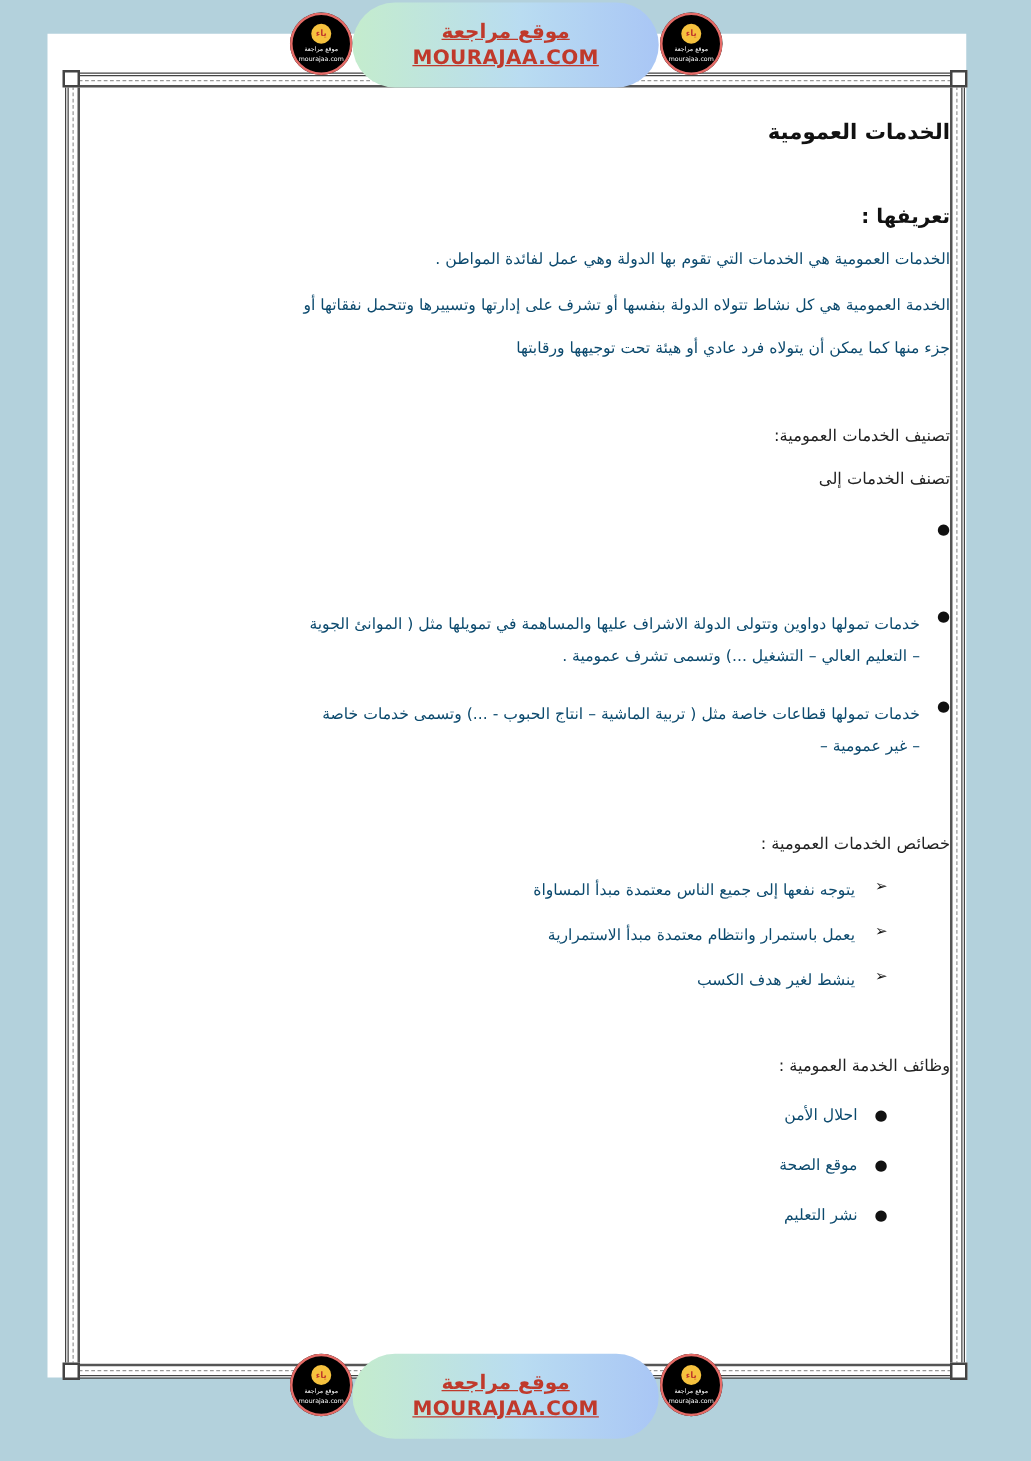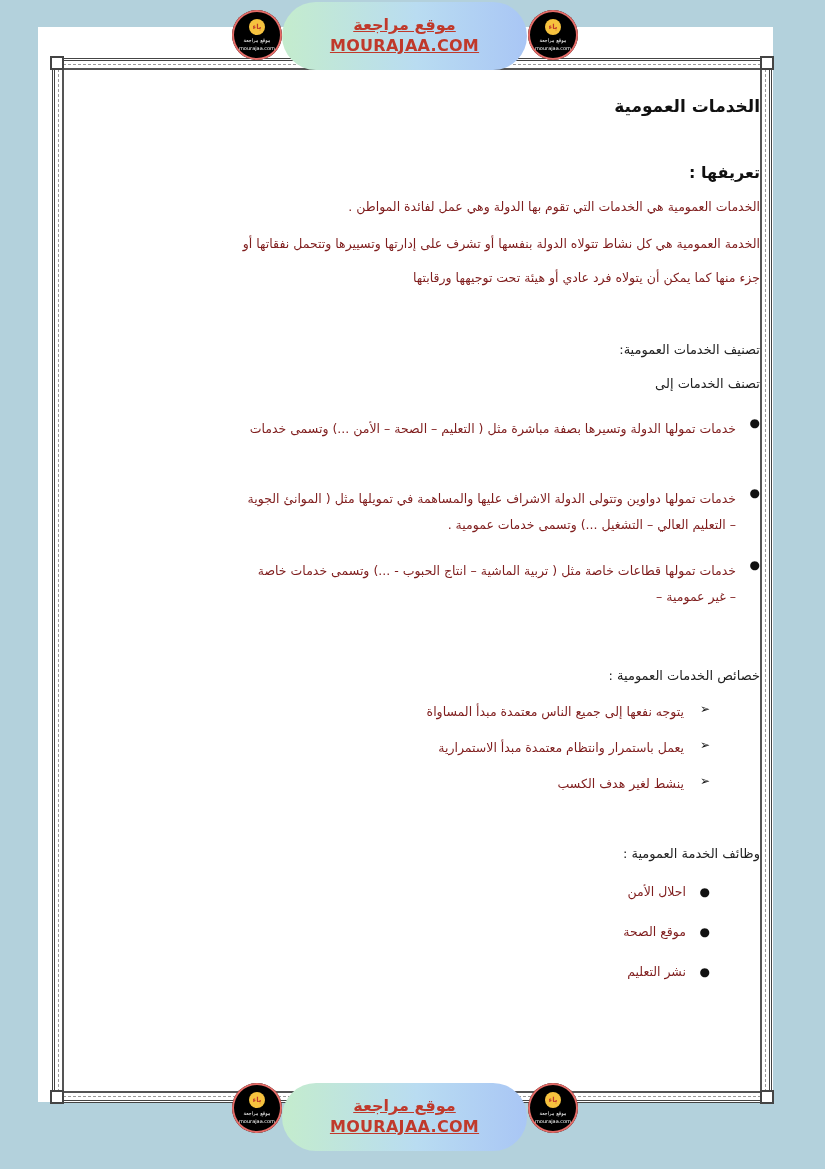--- a/index.html
+++ b/index.html
@@ -38,21 +38,21 @@
       position:absolute; width:50px; height:50px; border-radius:50%;
       background:#000000; display:flex; flex-direction:column; align-items:center; justify-content:center;
       box-shadow:0 0 0 2px #e46b67 inset;
     }
     .logo-dot { width:16px; height:16px; border-radius:50%; background:#f6c23e; color:#c0392b; font-size:7px; font-weight:bold; display:flex; align-items:center; justify-content:center; }
     .logo-text { color:#fff; font-size:5px; line-height:6px; margin-top:2px; text-align:center; }
 
     .doc { position:absolute; left:70px; width:690px; direction:rtl; text-align:right; color:#111; }
     .title { font-size:17px; font-weight:bold; text-align:right; left:70px; width:690px; }
     .h { font-size:16px; font-weight:bold; }
-    .p { font-size:12.5px; color:#7f1d1d; line-height:20px; }
+    .p { font-size:12.5px; color:#0c4a6e; line-height:20px; }
     .sub { font-size:13px; color:#222; }
     .bullet-row { display:flex; flex-direction:row; align-items:flex-start; gap:12px; }
     .bullet { font-size:12px; width:12px; flex:0 0 auto; line-height:20px; color:#111; }
     .arrow { font-size:12px; width:14px; flex:0 0 auto; color:#111; }
   </style>
 </head>
 <body>
 
 <div class="page"></div>
 
@@ -85,28 +85,27 @@
 <div class="doc p" style="top:234px;text-align:right;">الخدمة العمومية هي كل نشاط تتولاه الدولة بنفسها أو تشرف على إدارتها وتسييرها وتتحمل نفقاتها أو</div>
 <div class="doc p" style="top:268px;">جزء منها كما يمكن أن يتولاه فرد عادي أو هيئة تحت توجيهها ورقابتها</div>
 
 <div class="doc sub" style="top:342px;">تصنيف الخدمات العمومية:</div>
 <div class="doc sub" style="top:376px;">تصنف الخدمات إلى</div>
 
 <div class="doc" style="top:413px;">
   <div class="bullet-row" style="height:70px;">
     <span class="bullet">●</span>
     <div>
-      <div class="p" style="line-height:32px;">خدمات تمولها الدولة وتسيرها بصفة مباشرة مثل ( التعليم – الصحة – الأمن ...) وتسمى خدمات</div>
     </div>
   </div>
   <div class="bullet-row" style="height:72px;">
     <span class="bullet">●</span>
     <div>
       <div class="p" style="line-height:32px;">خدمات تمولها دواوين وتتولى الدولة الاشراف عليها والمساهمة في تمويلها مثل ( الموانئ الجوية</div>
-      <div class="p">– التعليم العالي – التشغيل ...) وتسمى خدمات عمومية .</div>
+      <div class="p">– التعليم العالي – التشغيل ...) وتسمى تشرف عمومية .</div>
     </div>
   </div>
   <div class="bullet-row" style="height:72px;">
     <span class="bullet">●</span>
     <div>
       <div class="p" style="line-height:32px;">خدمات تمولها قطاعات خاصة مثل ( تربية الماشية – انتاج الحبوب - ...) وتسمى خدمات خاصة</div>
       <div class="p">– غير عمومية –</div>
     </div>
   </div>
 </div>

